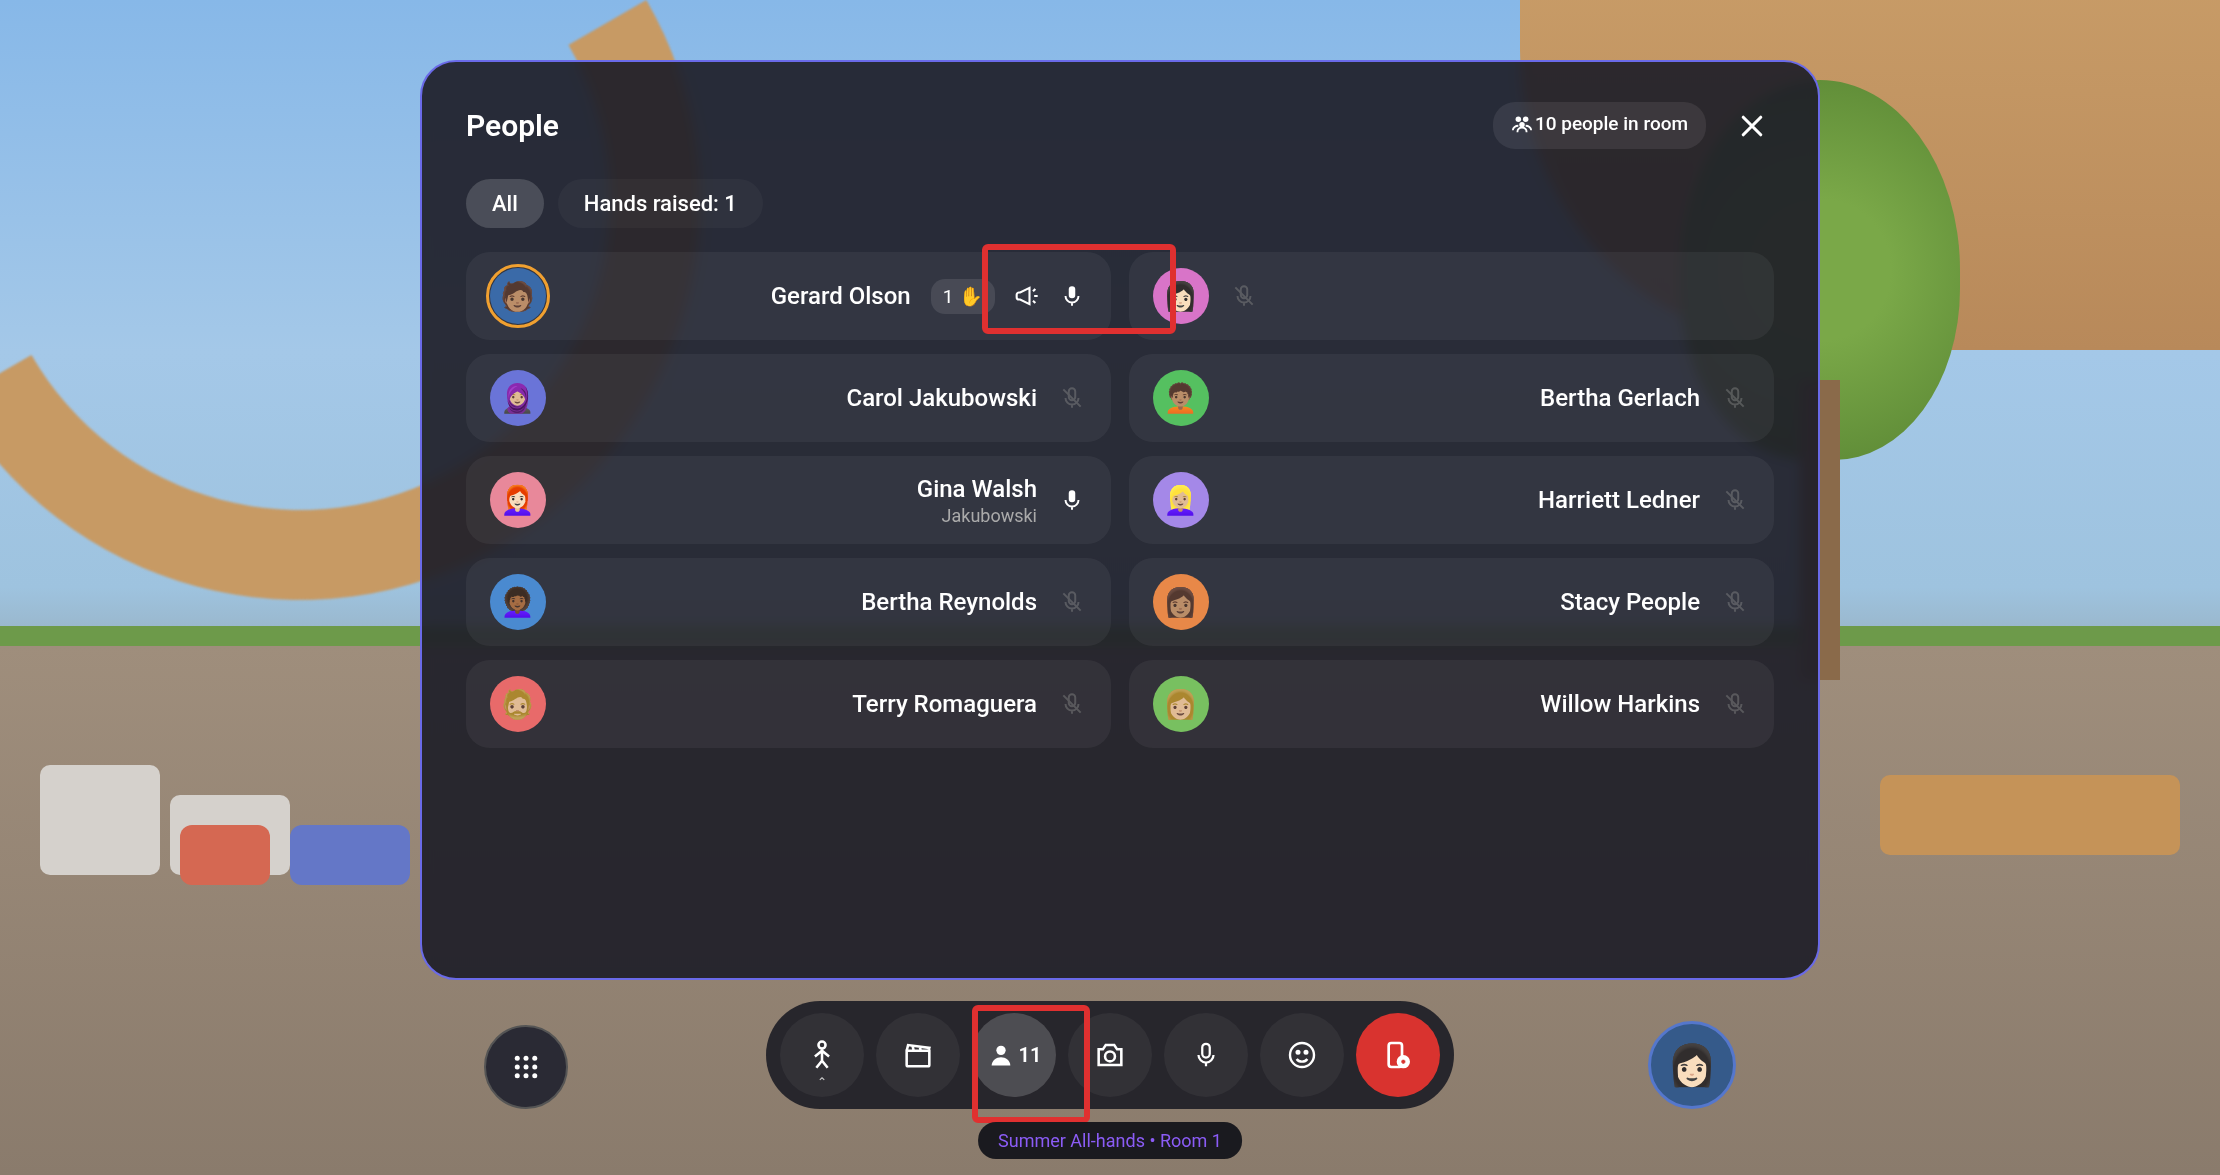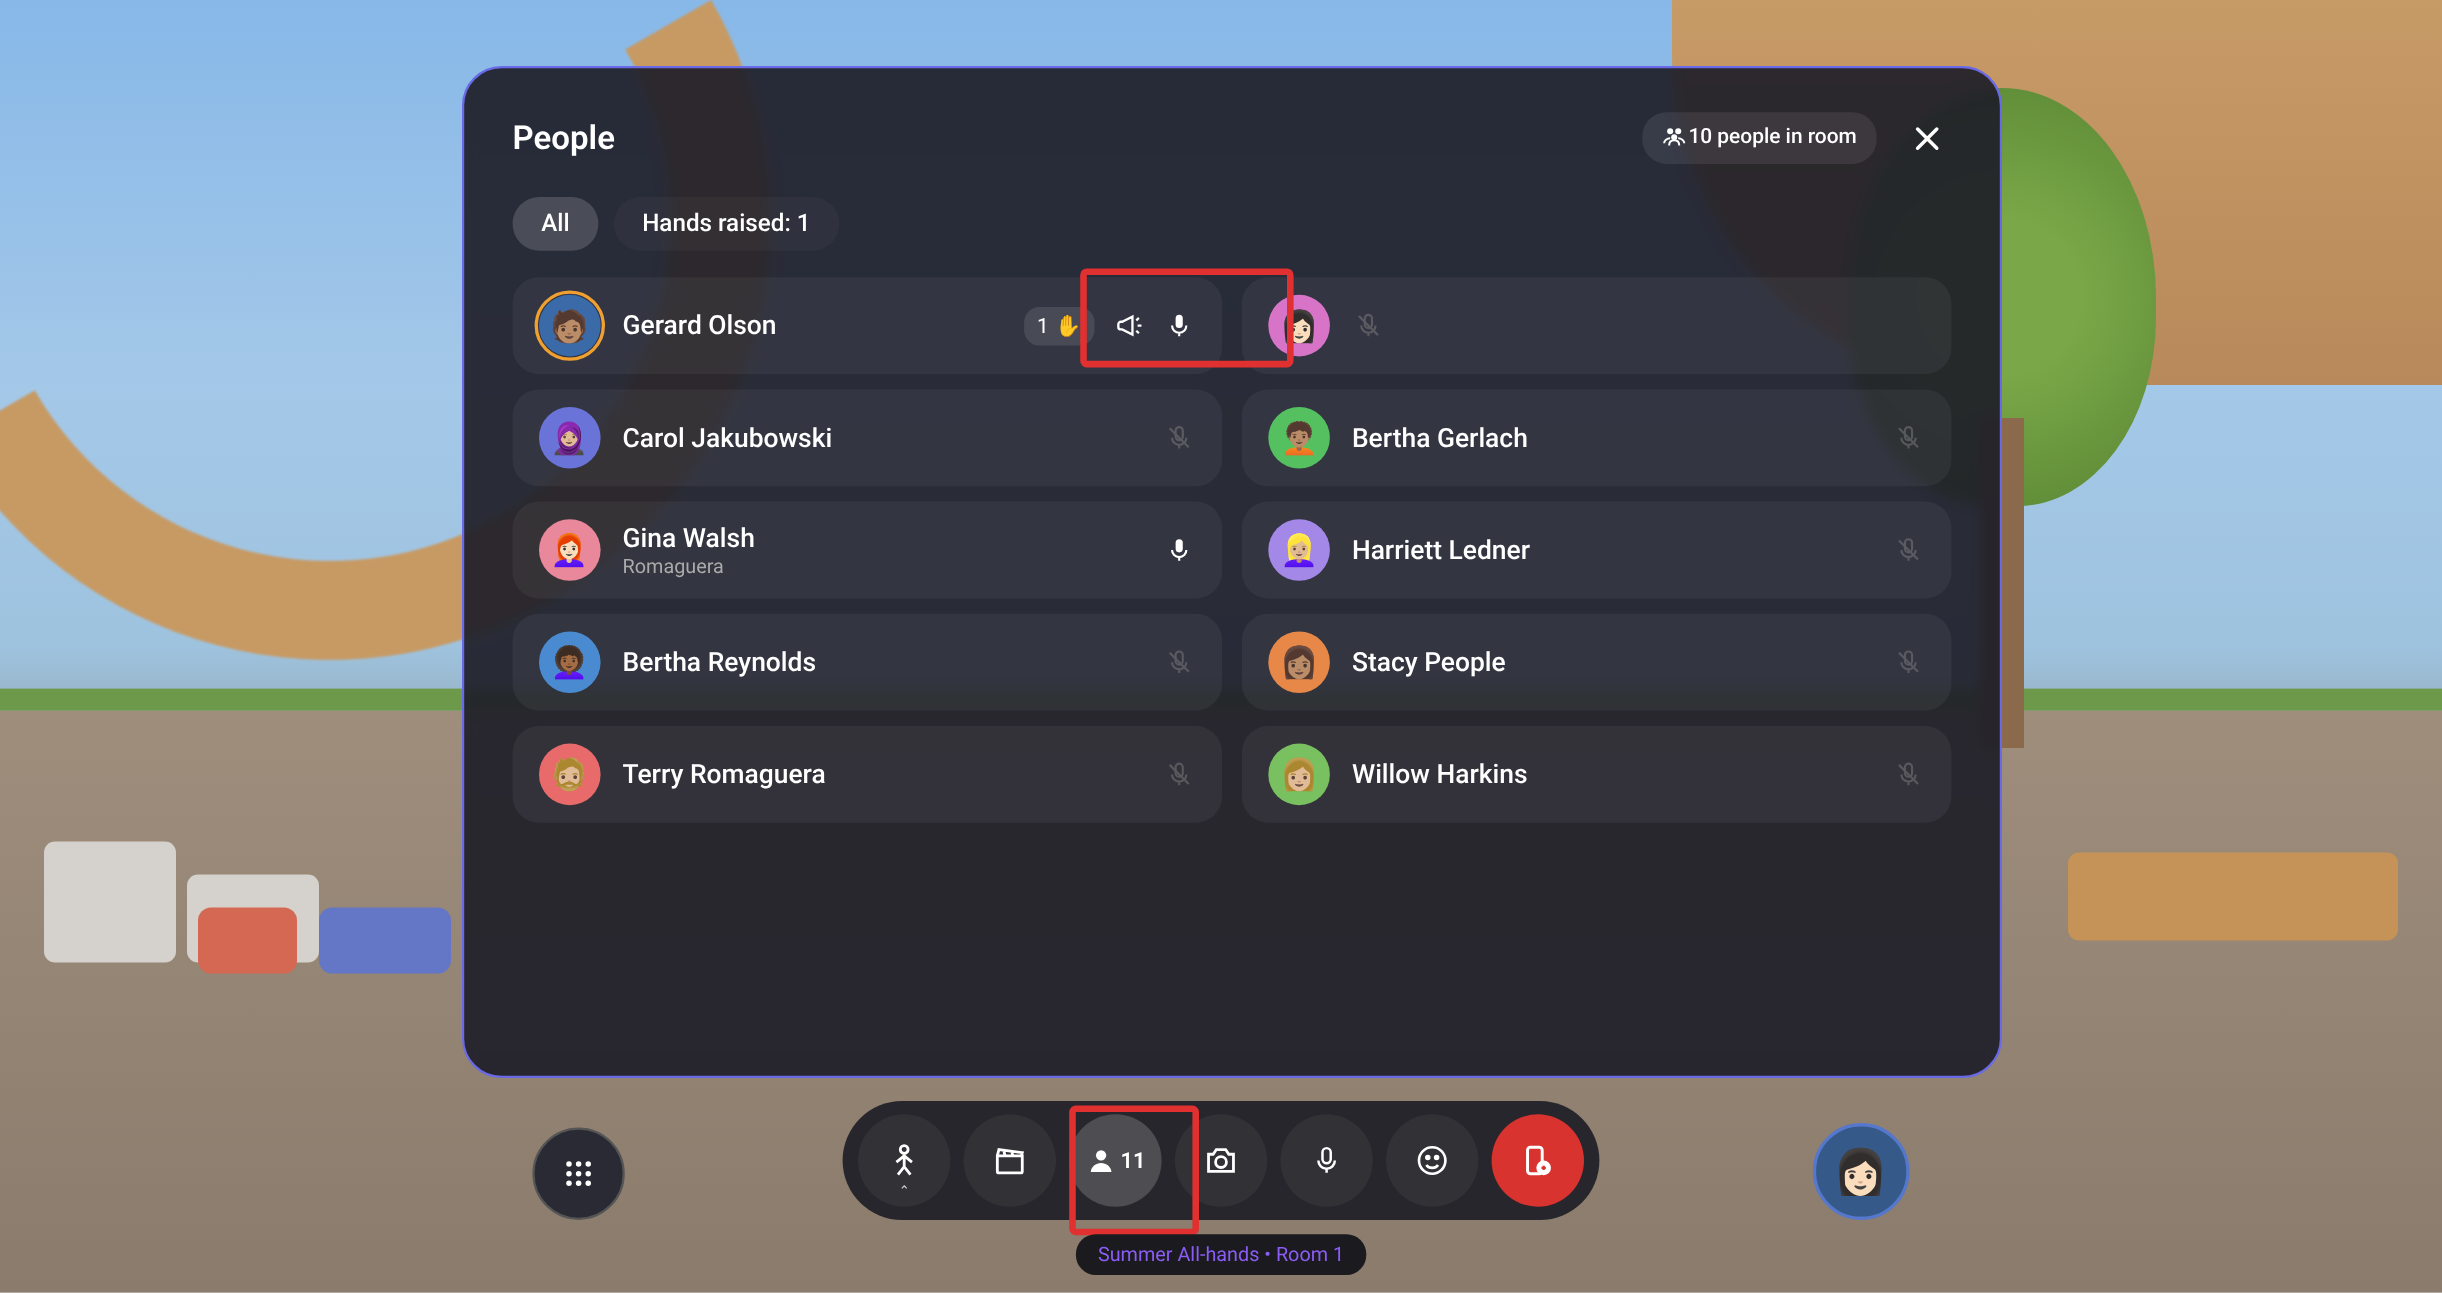--- a/index.html
+++ b/index.html
@@ -97,21 +97,21 @@
   }
   .avatar {
     width:56px; height:56px; border-radius:50%;
     display:flex; align-items:center; justify-content:center;
     font-size:28px; flex-shrink:0;
     position:relative;
   }
   .avatar.ring::after {
     content:''; position:absolute; inset:-4px; border:3px solid #f0a030; border-radius:50%;
   }
-  .name-block { flex:1; display:flex; flex-direction:column; justify-content:center; }
+  .name-block { flex:1; display:flex; flex-direction:column; justify-content:center;text-align:right; }
   .name { font-size:24px; font-weight:500; }
   .subtitle { font-size:18px; color:#aaa; margin-top:2px; }
   .row-icons { display:flex; align-items:center; gap:16px; }
   .hand-badge {
     display:flex; align-items:center; gap:6px;
     background: rgba(255,255,255,0.1);
     padding:6px 12px; border-radius:14px;
     font-size:19px;
   }
   .ic { width:30px; height:30px; display:flex; align-items:center; justify-content:center; }
@@ -282,21 +282,21 @@
               <path d="M6 12a6 6 0 0 0 12 0M12 18v3"></path>
               <path d="M4 4l16 16" stroke="#888"></path>
             </svg>
           </div>
         </div>
       </div>
       <div class="person-row">
         <div class="avatar" style="background: rgb(232, 136, 154);">👩🏻‍🦰</div>
         <div class="name-block">
           <div class="name">Gina Walsh</div>
-          <div class="subtitle">Romaguera</div>
+          <div class="subtitle">Jakubowski</div>
         </div>
         <div class="row-icons">
           <div class="ic">
             <svg width="26" height="26" viewBox="0 0 24 24" fill="#fff">
               <rect x="9" y="3" width="6" height="11" rx="3"></rect>
               <path d="M6 12a6 6 0 0 0 12 0M12 18v3" stroke="#fff" stroke-width="1.8" fill="none"></path>
             </svg>
           </div>
         </div>
       </div>

